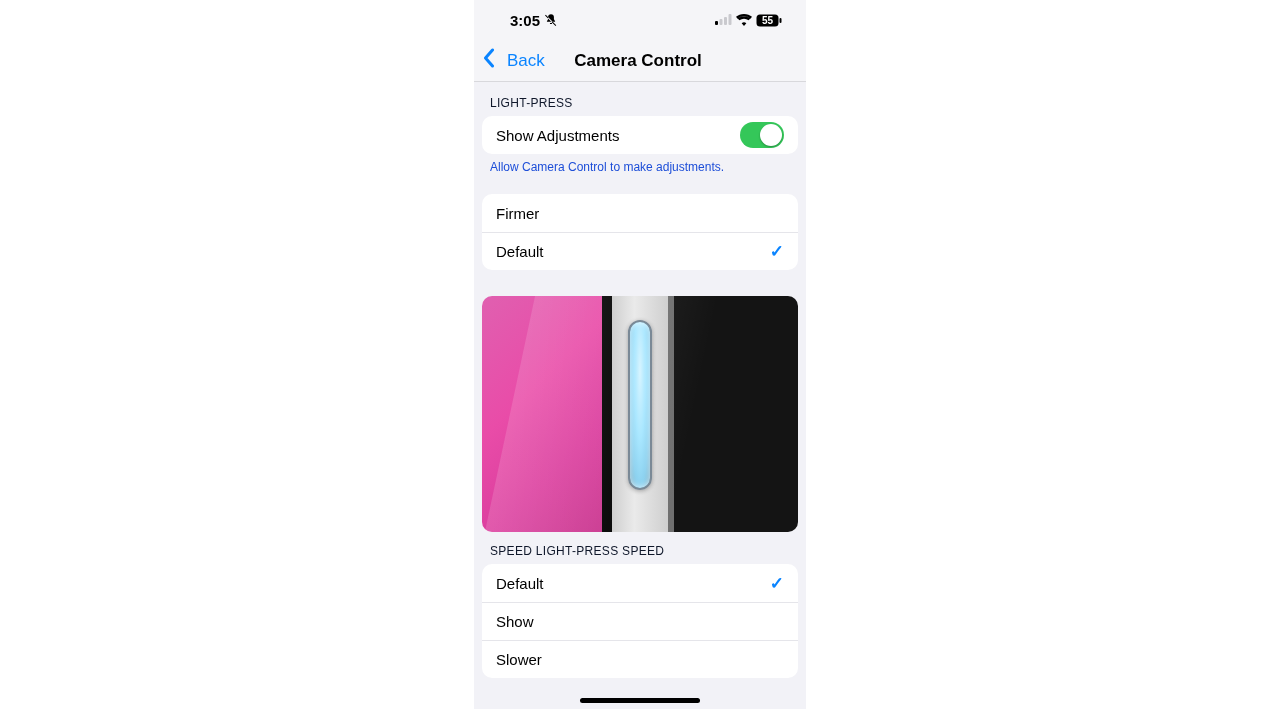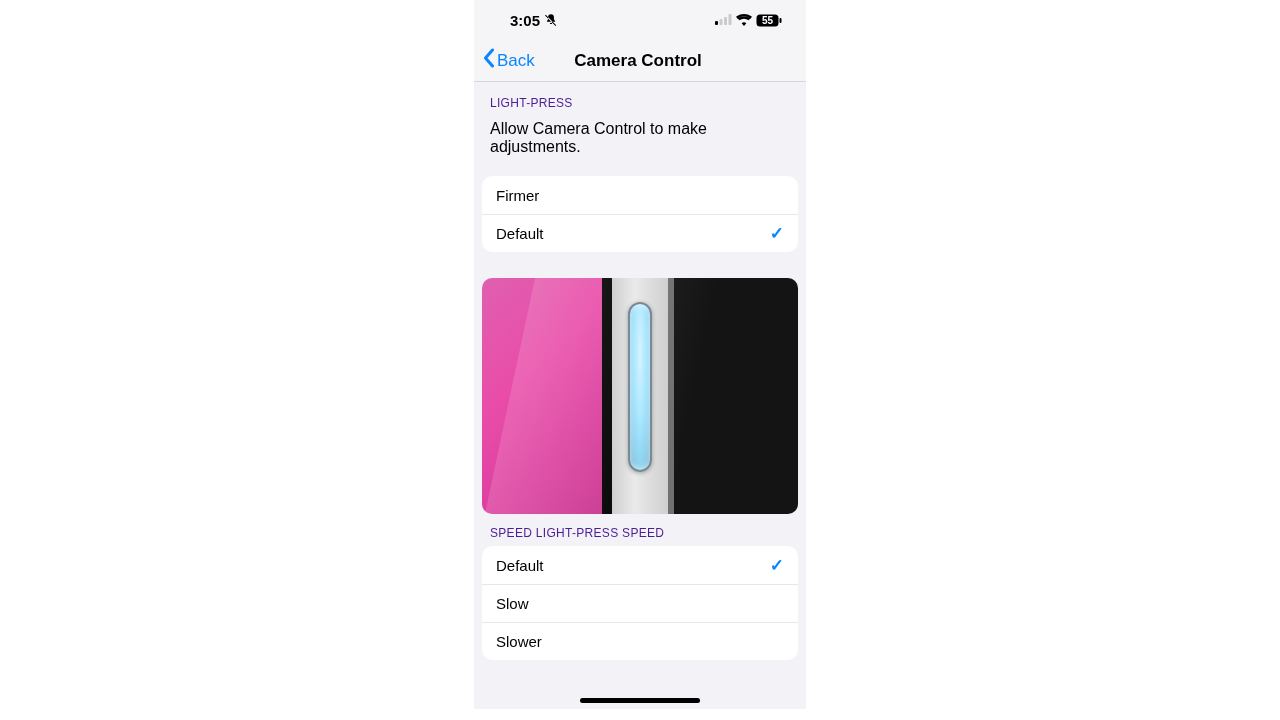--- a/index.html
+++ b/index.html
@@ -45,46 +45,46 @@
     position: relative;
     background: #f5f5f8;
     border-bottom: 1px solid #d8d8dc;
     padding: 0 8px;
   }
   .back-btn {
     display: flex;
     align-items: center;
     color: #0a84ff;
     font-size: 17px;
-    gap: 2px;
+    gap: 12px;
     cursor: pointer;
   }
   .nav-title {
     position: absolute;
     left: 0; right: 4px;
     text-align: center;
     font-size: 17px;
     font-weight: 600;
     color: #000;
   }
 
   .scroll {
     height: calc(100% - 82px);
     overflow: hidden;
   }
 
   .section-header {
     font-size: 12px;
-    color: #4c1d95;
+    color: #0f172a;
     letter-spacing: 0.3px;
     padding: 14px 16px 4px 16px;
   }
   .section-footer {
-    font-size: 16px;
-    color: #000000;
+    font-size: 12px;
+    color: #1d4ed8;
     padding: 6px 16px 0 16px;
   }
 
   .group {
     background: #ffffff;
     border-radius: 10px;
     margin: 2px 8px 0 8px;
     overflow: hidden;
   }
   .row {
@@ -226,20 +226,28 @@
       </span>
       <span>Back</span>
     </div>
     <div class="nav-title">Camera Control</div>
   </div>
 
   <div class="scroll">
 
     <div class="section-header">LIGHT-PRESS</div>
 
+    <div class="group">
+      <div class="row">
+        <span>Show Adjustments</span>
+        <span class="toggle">
+            <span class="knob"></span>
+          </span>
+      </div>
+    </div>
     <div class="section-footer">Allow Camera Control to make adjustments.</div>
 
     <div class="spacer-18"></div>
 
     <div class="group">
       <div class="row">
         <span>Firmer</span>
         <span class="check" style="visibility:hidden">✓</span>
       </div>
       <div class="row">
@@ -259,21 +267,21 @@
     </div>
 
     <div class="section-header" style="padding-top:12px">SPEED LIGHT-PRESS SPEED</div>
 
     <div class="group">
       <div class="row">
         <span>Default</span>
         <span class="check">✓</span>
       </div>
       <div class="row">
-        <span>Slow</span>
+        <span>Show</span>
         <span class="check" style="visibility:hidden">✓</span>
       </div>
       <div class="row">
         <span>Slower</span>
         <span class="check" style="visibility:hidden">✓</span>
       </div>
     </div>
 
   </div>
 

